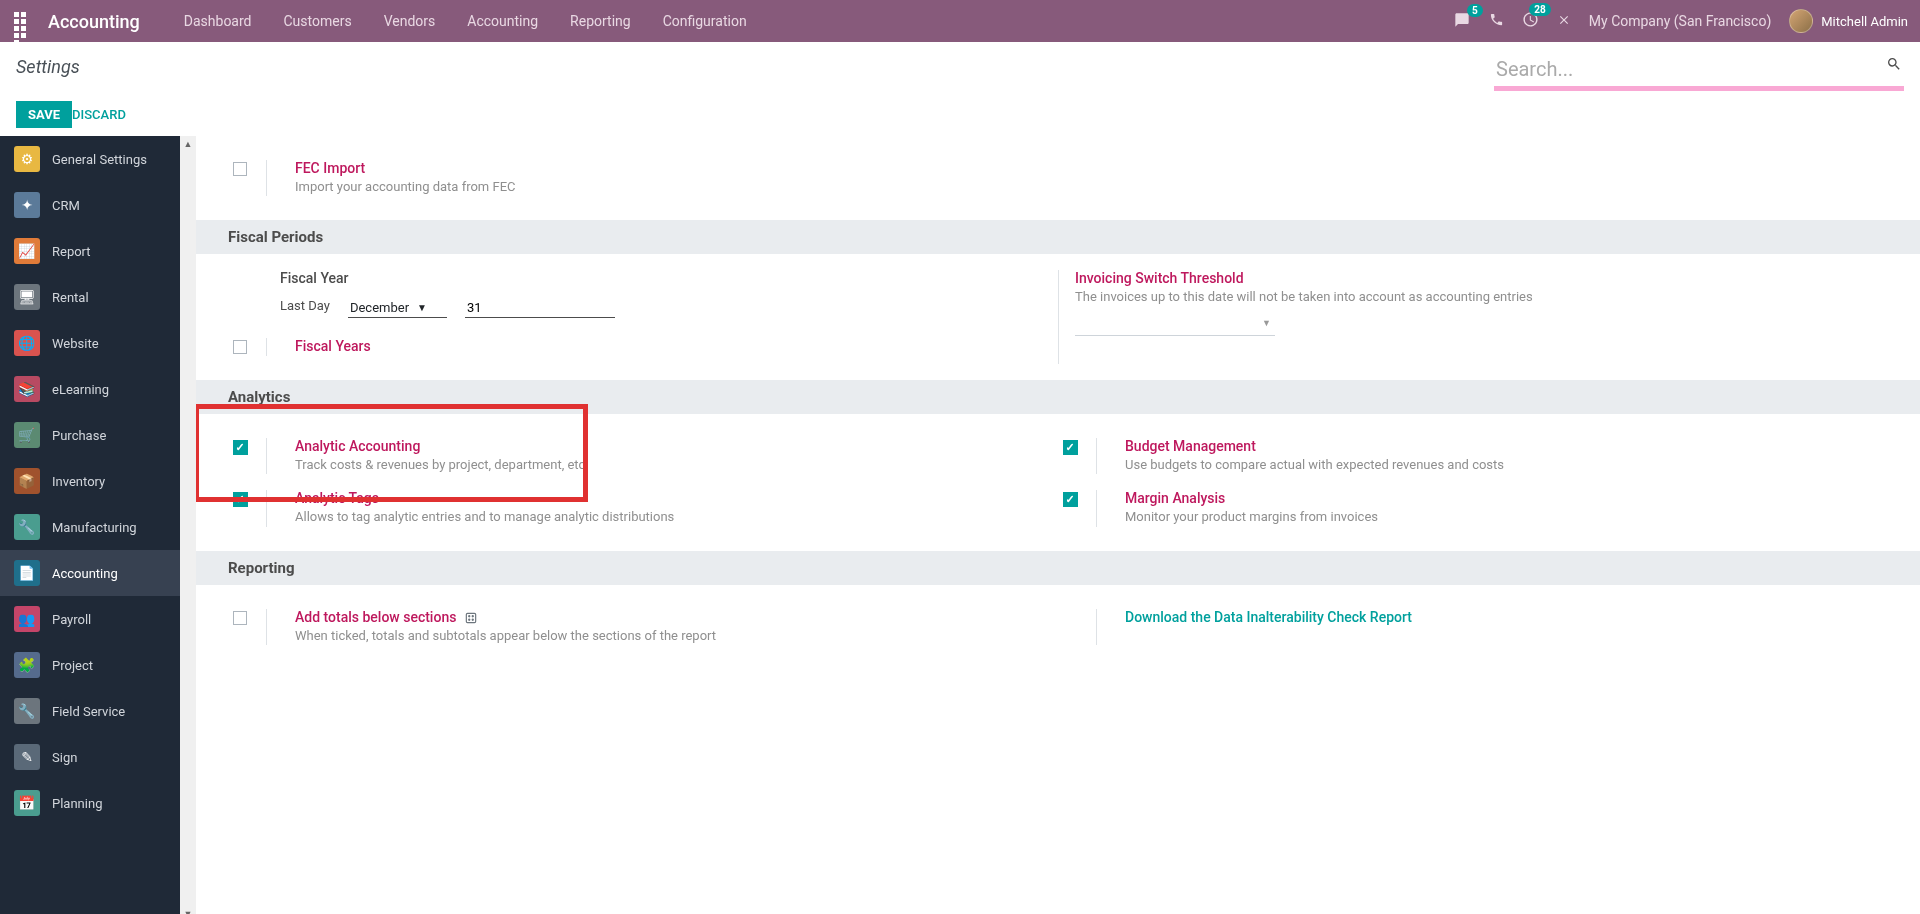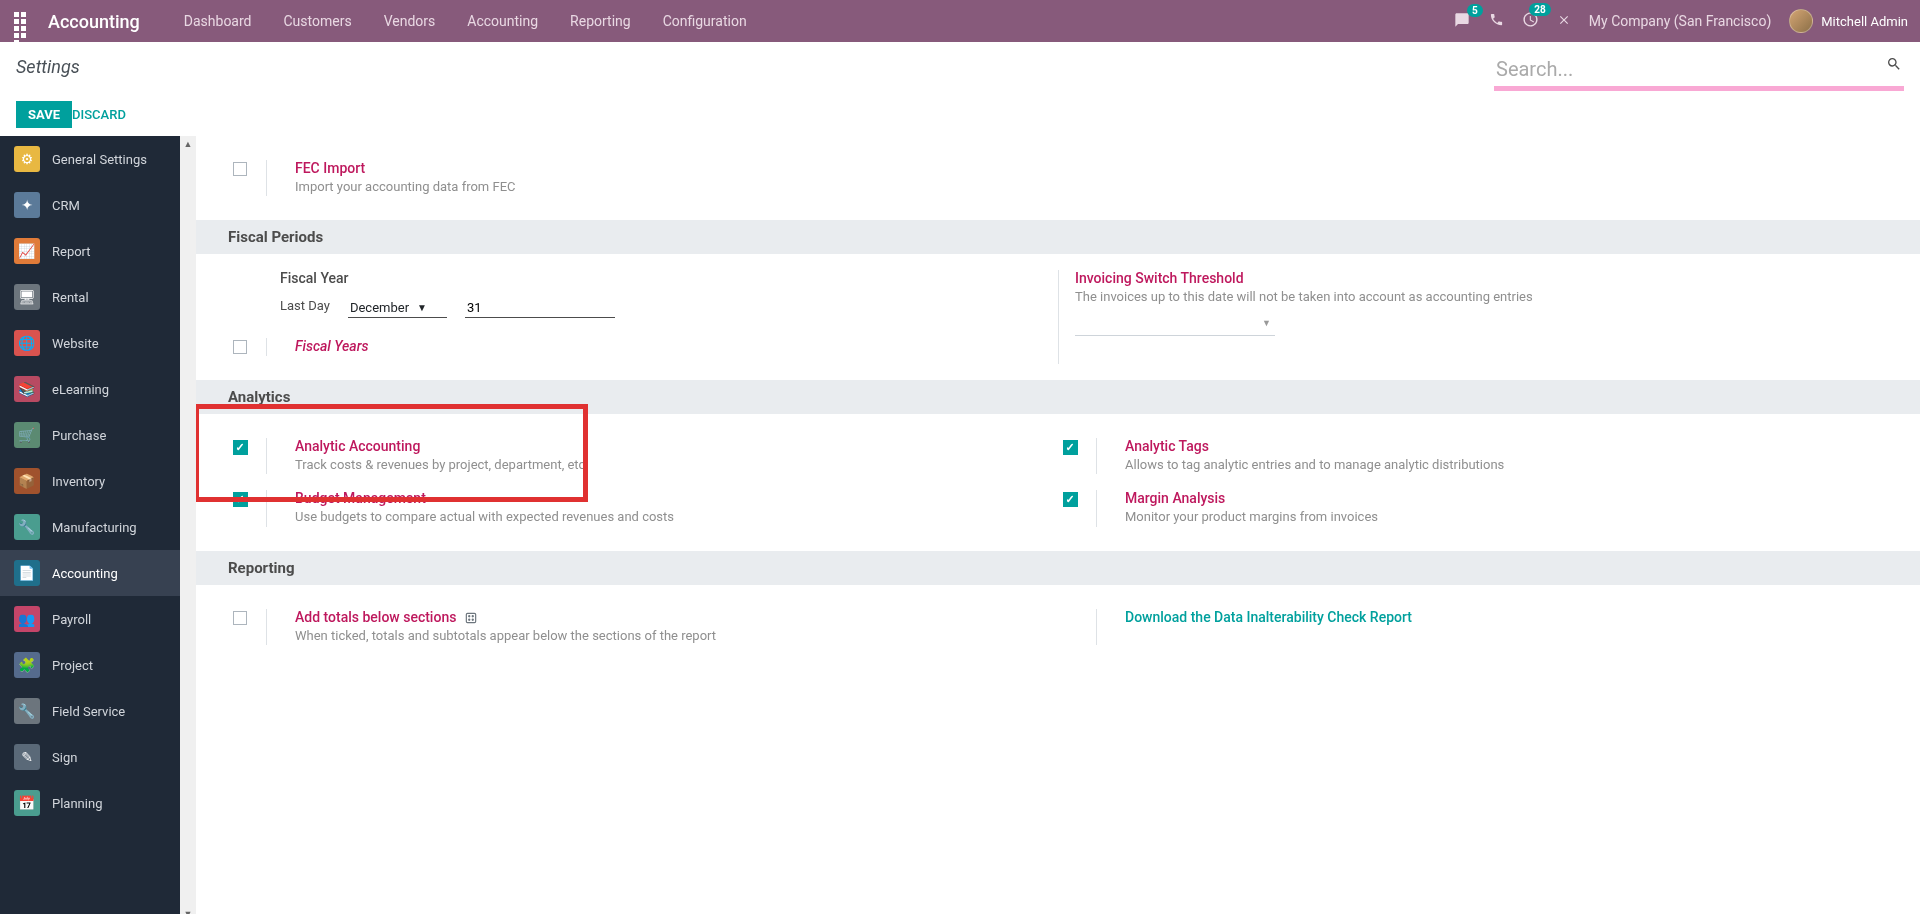--- a/index.html
+++ b/index.html
@@ -248,21 +248,21 @@
             <div class="fy-label">Fiscal Year</div>
             <div class="fy-inputs">
               <label>Last Day</label>
               <div class="mini-select">
                 <span>December</span>
                 <span style="font-size:10px;">▼</span>
               </div>
               <input class="mini-input" value="31" style="">
             </div>
           </div>
-          <div class="setting-item" style="width:100%; margin-top:8px;font-style:italic;">
+          <div class="setting-item" style="width:100%; margin-top:8px;">
             <div class="setting-left">
                 <div class="cb-empty"></div>
               </div>
             <div class="setting-sep"></div>
             <div class="setting-right">
               <div class="setting-title">Fiscal Years</div>
             </div>
           </div>
         </div>
         <div style="width:50%; border-left:1px solid #dee2e6; padding-left:16px;">
@@ -287,32 +287,32 @@
           <div class="setting-title">Analytic Accounting</div>
           <div class="setting-desc">Track costs &amp; revenues by project, department, etc</div>
         </div>
       </div>
       <div class="setting-item">
         <div class="setting-left">
             <div class="cb-checked"></div>
           </div>
         <div class="setting-sep"></div>
         <div class="setting-right">
+          <div class="setting-title">Budget Management</div>
+          <div class="setting-desc">Use budgets to compare actual with expected revenues and costs</div>
+        </div>
+      </div>
+      <div class="setting-item">
+        <div class="setting-left">
+            <div class="cb-checked"></div>
+          </div>
+        <div class="setting-sep"></div>
+        <div class="setting-right">
           <div class="setting-title">Analytic Tags</div>
           <div class="setting-desc">Allows to tag analytic entries and to manage analytic distributions</div>
-        </div>
-      </div>
-      <div class="setting-item">
-        <div class="setting-left">
-            <div class="cb-checked"></div>
-          </div>
-        <div class="setting-sep"></div>
-        <div class="setting-right">
-          <div class="setting-title">Budget Management</div>
-          <div class="setting-desc">Use budgets to compare actual with expected revenues and costs</div>
         </div>
       </div>
       <div class="setting-item">
         <div class="setting-left">
             <div class="cb-checked"></div>
           </div>
         <div class="setting-sep"></div>
         <div class="setting-right">
           <div class="setting-title">Margin Analysis</div>
           <div class="setting-desc">Monitor your product margins from invoices</div>

